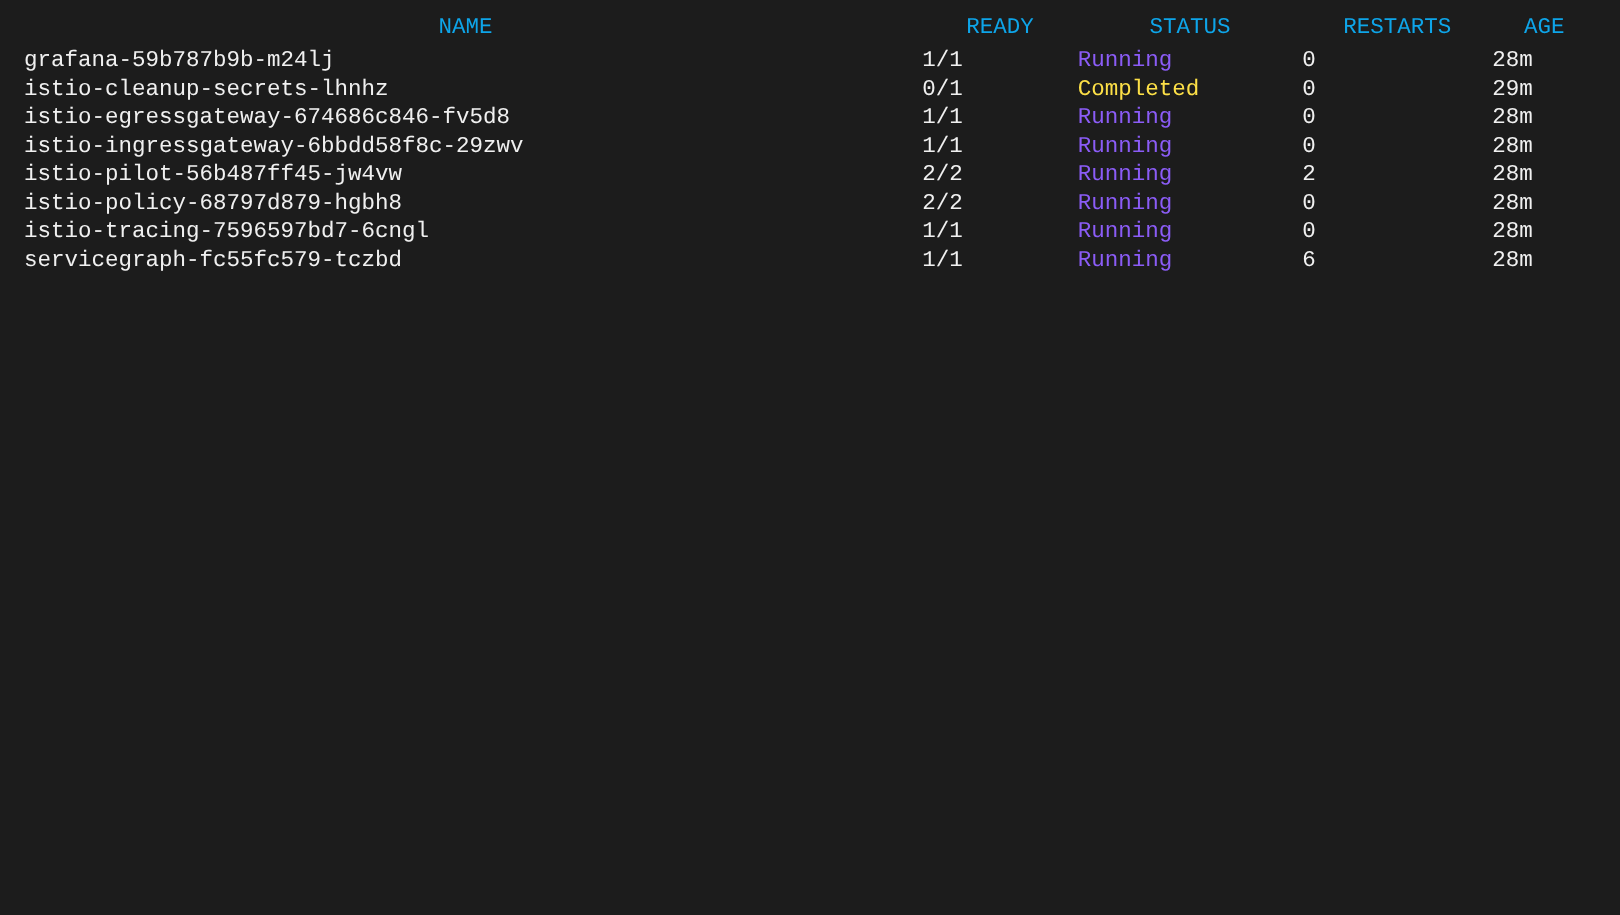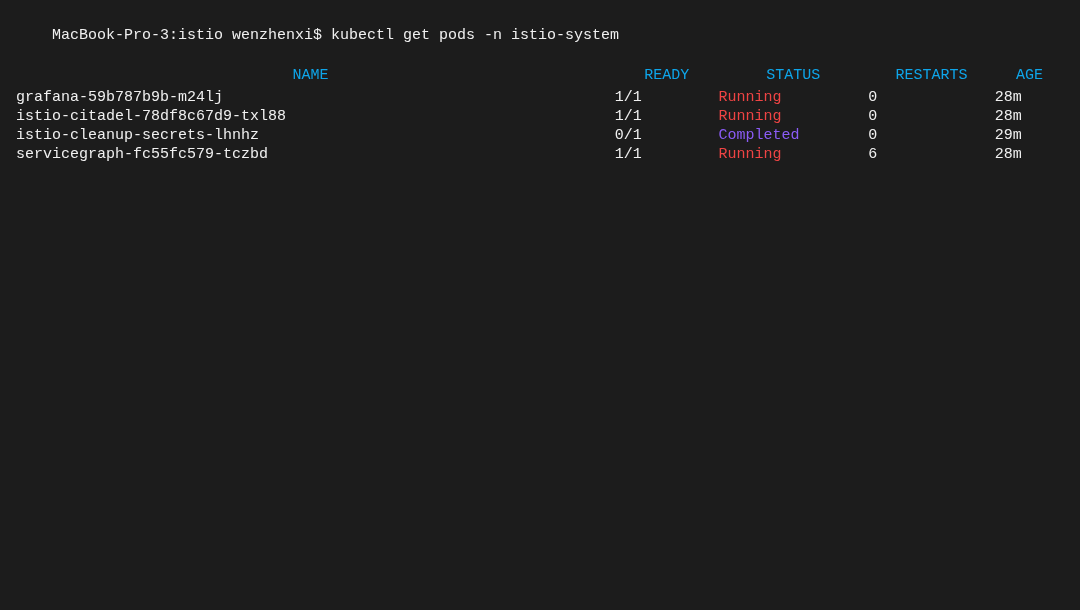--- a/index.html
+++ b/index.html
@@ -70,65 +70,90 @@
 
     .col-restarts {
       width: 110px;
     }
 
     .col-age {
       width: 60px;
     }
 
     .status-running {
-      color: #ef4444;
+      color: #8b5cf6;
     }
 
     .status-completed {
-      color: #8b5cf6;
+      color: #fde047;
     }
   </style>
 </head>
 <body>
 
 <div class="terminal">
-  <div class="prompt-line">
-    <span>MacBook-Pro-3:istio wenzhenxi$ kubectl get pods -n istio-system</span>
-  </div>
   <table>
     <thead>
       <tr>
         <th class="col-name">NAME</th>
         <th class="col-ready">READY</th>
         <th class="col-status">STATUS</th>
         <th class="col-restarts">RESTARTS</th>
         <th class="col-age">AGE</th>
       </tr>
     </thead>
     <tbody id="pods-tbody">
     <tr>
       <td class="col-name">grafana-59b787b9b-m24lj</td>
       <td class="col-ready">1/1</td>
       <td class="col-status status-running">Running</td>
       <td class="col-restarts">0</td>
       <td class="col-age">28m</td>
     </tr>
         <tr>
-      <td class="col-name">istio-citadel-78df8c67d9-txl88</td>
+      <td class="col-name">istio-cleanup-secrets-lhnhz</td>
+      <td class="col-ready">0/1</td>
+      <td class="col-status status-completed">Completed</td>
+      <td class="col-restarts">0</td>
+      <td class="col-age">29m</td>
+    </tr>
+        <tr>
+      <td class="col-name">istio-egressgateway-674686c846-fv5d8</td>
       <td class="col-ready">1/1</td>
       <td class="col-status status-running">Running</td>
       <td class="col-restarts">0</td>
       <td class="col-age">28m</td>
     </tr>
         <tr>
-      <td class="col-name">istio-cleanup-secrets-lhnhz</td>
-      <td class="col-ready">0/1</td>
-      <td class="col-status status-completed">Completed</td>
+      <td class="col-name">istio-ingressgateway-6bbdd58f8c-29zwv</td>
+      <td class="col-ready">1/1</td>
+      <td class="col-status status-running">Running</td>
       <td class="col-restarts">0</td>
-      <td class="col-age">29m</td>
+      <td class="col-age">28m</td>
+    </tr>
+        <tr>
+      <td class="col-name">istio-pilot-56b487ff45-jw4vw</td>
+      <td class="col-ready">2/2</td>
+      <td class="col-status status-running">Running</td>
+      <td class="col-restarts">2</td>
+      <td class="col-age">28m</td>
+    </tr>
+        <tr>
+      <td class="col-name">istio-policy-68797d879-hgbh8</td>
+      <td class="col-ready">2/2</td>
+      <td class="col-status status-running">Running</td>
+      <td class="col-restarts">0</td>
+      <td class="col-age">28m</td>
+    </tr>
+        <tr>
+      <td class="col-name">istio-tracing-7596597bd7-6cngl</td>
+      <td class="col-ready">1/1</td>
+      <td class="col-status status-running">Running</td>
+      <td class="col-restarts">0</td>
+      <td class="col-age">28m</td>
     </tr>
         <tr>
       <td class="col-name">servicegraph-fc55fc579-tczbd</td>
       <td class="col-ready">1/1</td>
       <td class="col-status status-running">Running</td>
       <td class="col-restarts">6</td>
       <td class="col-age">28m</td>
     </tr>
       </tbody>
   </table>

